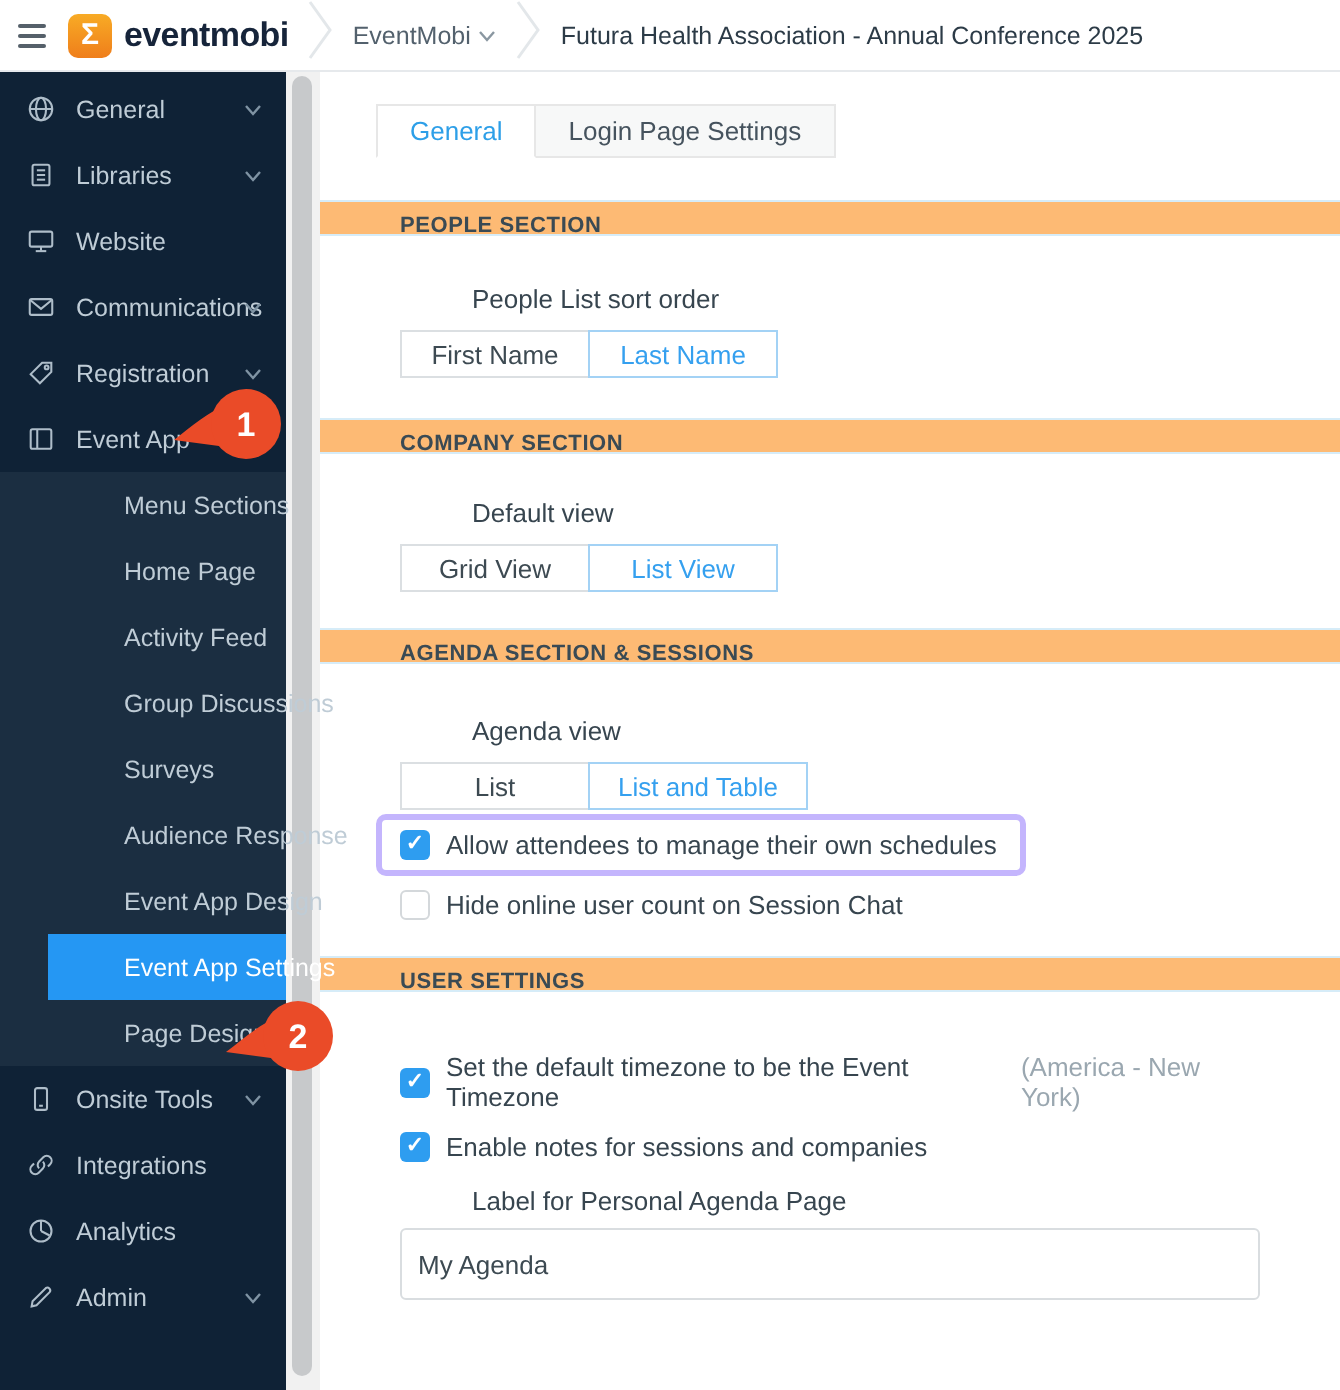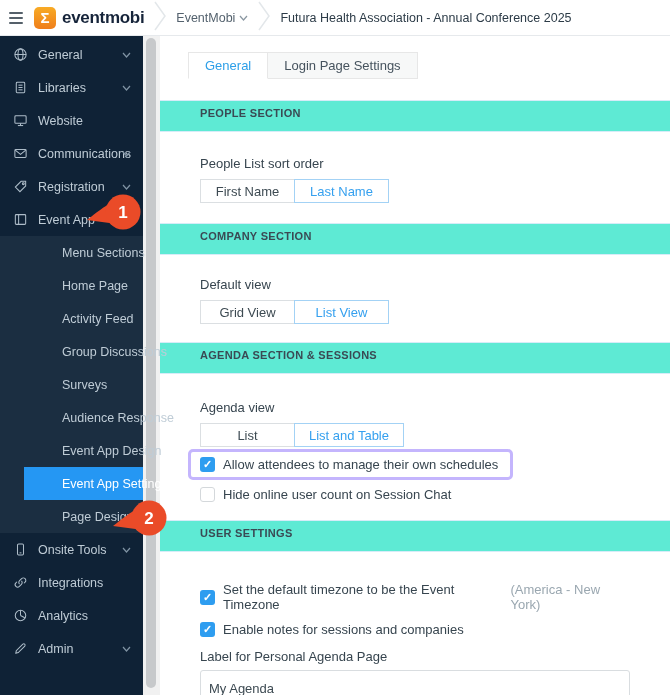--- a/index.html
+++ b/index.html
@@ -35,26 +35,26 @@
   .vscroll-track { position:absolute; top:36px; left:143px; width:17px; height:659px; background:#f1f1f1; z-index:9; }
   .vscroll-thumb { position:absolute; top:2px; left:3px; width:10px; height:650px; background:#c7c9cb; border-radius:5px; cursor:pointer; }
 
   
   .content { position:absolute; top:36px; left:160px; width:510px; height:659px; background:#fff; overflow:hidden; }
   .tabs { display:flex; margin:16px 0 0 28px; }
   .tab { height:27px; display:flex; align-items:center; padding:0 16px; font-size:13px; cursor:pointer; }
   .tab.active { background:#fff; color:#2d9fe8; border:1px solid #e7e7e7; border-bottom:1px solid #fff; }
   .tab.inactive { background:#f7f8f8; color:#46535e; border:1px solid #e7e7e7; border-left:none; }
 
-  .section-bar { margin-top:0; height:32px; line-height:25px; background:#5eead4;
+  .section-bar { margin-top:0; height:18px; line-height:25px; background:#fdba74;
                  border-top:1px solid #d6ecf8; border-bottom:1px solid #d6ecf8;
                  padding-left:40px; font-size:11px; font-weight:bold; color:#3a4a54; letter-spacing:0.3px; }
   .bar-people { margin-top:21px; }
   .section-body { padding:0 40px; }
-  .field-label { font-size:13px; color:#37454f; }
+  .field-label { font-size:13px; color:#37454f;margin-left:36px; }
 
   .toggle-group { display:flex; margin-top:8px; }
   .toggle-btn { min-width:95px; height:24px; display:flex; align-items:center; justify-content:center;
                 background:#fff; border:1px solid #dbdfe2; font-size:13px; color:#3d4a52; cursor:pointer; padding:0 14px; }
   .toggle-btn + .toggle-btn { margin-left:-1px; }
   .toggle-btn.selected { border:1px solid #a3d2f5; color:#35a0ef; z-index:2; }
 
   .cb-row { display:flex; align-items:center; font-size:13px; color:#37454f; }
   .cb { width:15px; height:15px; border-radius:3px; margin-right:8px; flex:0 0 15px; cursor:pointer;
         display:flex; align-items:center; justify-content:center; }

